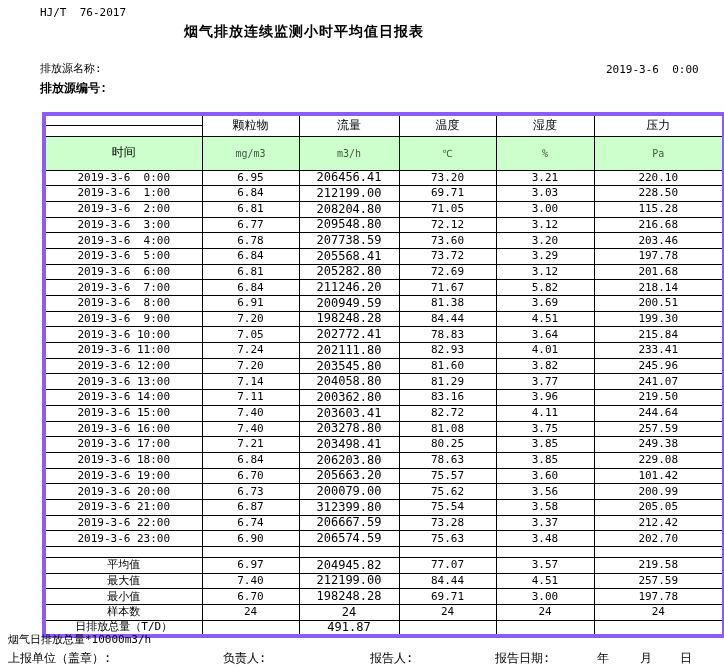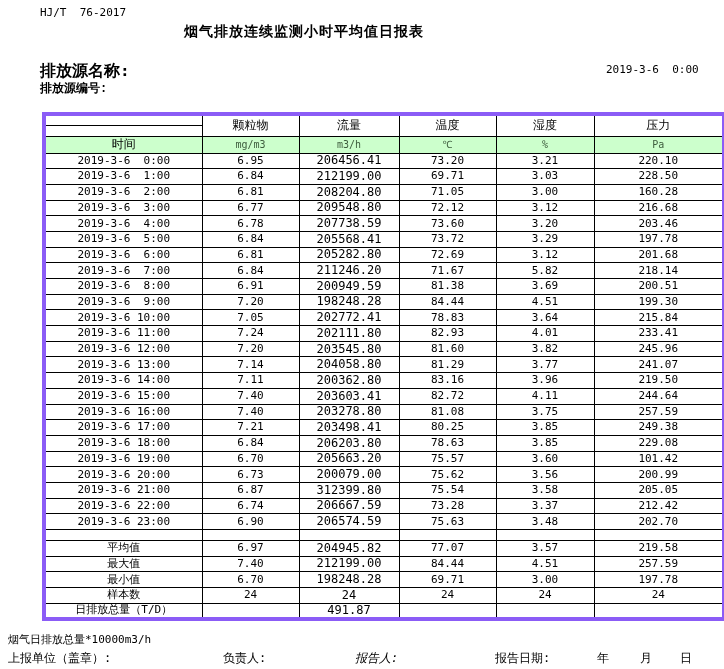--- a/index.html
+++ b/index.html
@@ -3,48 +3,48 @@
 <meta charset="utf-8">
 <style>
   html,body { margin:0; padding:0; }
   body {
     width:724px; height:669px; position:relative; background:#ffffff;
     font-family:"DejaVu Sans Mono","Liberation Mono",monospace; color:#000;
     overflow:hidden;
   }
   .std        { position:absolute; left:40px;  top:6px;  font-size:11px; font-weight:normal; white-space:pre; }
   .title      { position:absolute; left:0;     top:23px; width:608px; text-align:center; font-size:14px; font-weight:bold; letter-spacing:1px; }
-  .src-name   { position:absolute; left:40px;  top:61px; font-size:16px; font-weight:bold; }
+  .src-name   { position:absolute; left:40px;  top:61px; font-size:11px; font-weight:normal; }
   .src-id     { position:absolute; left:40px;  top:80px; font-size:12px; font-weight:bold;font-family:Liberation Mono, monospace; }
   .datetime   { position:absolute; left:606px; top:63px; font-size:11px; white-space:pre; }
 
   table.report-table {
     position:absolute; left:42px; top:112px; width:680px;
     border-collapse:collapse; table-layout:fixed; border:4px solid #8b5cf6;
   }
   .report-table td {
     border:1px solid #000; padding:0; margin:0;
     text-align:center; vertical-align:middle;
     font-size:11px; line-height:1.1; overflow:hidden; white-space:nowrap;
   }
   tr.hdr-sub       { height:11px; }
   tr.hdr-sub td.col-label { font-size:12px; }
-  tr.unit-row      { height:17px; }
+  tr.unit-row      { height:34px; }
   tr.unit-row td   { background:#ccffcc; font-size:10px; color:#3d5c3d; }
   tr.unit-row td.time-hd { font-size:12px; color:#000; }
   #data-rows tr, #summary-rows tr { height:15.7px; }
   tr.empty-row     { height:11px; }
   .report-table td.flow { font-size:12px; }
   .report-table td.c0   { white-space:pre; }
 
   .note        { position:absolute; left:8px;   top:632px; font-size:11px; }
   .sign        { position:absolute; top:650px;  font-size:12px; }
   .sign-unit   { left:8px; }
   .sign-resp   { left:223px; }
-  .sign-report { left:355px;font-style:italic; }
+  .sign-report { left:370px; }
   .sign-date   { left:495px; }
   .sign-year   { left:597px; }
   .sign-month  { left:640px; }
   .sign-day    { left:680px; }
 </style>
 </head>
 <body>
 
 <div class="std">HJ/T  76-2017</div>
 <div class="title">烟气排放连续监测小时平均值日报表</div>
@@ -98,21 +98,21 @@
         <td>69.71</td>
         <td>3.03</td>
         <td>228.50</td>
       </tr>
       <tr>
         <td class="c0">2019-3-6  2:00</td>
         <td>6.81</td>
         <td class="flow">208204.80</td>
         <td>71.05</td>
         <td>3.00</td>
-        <td>160.28</td>
+        <td>115.28</td>
       </tr>
       <tr>
         <td class="c0">2019-3-6  3:00</td>
         <td>6.77</td>
         <td class="flow">209548.80</td>
         <td>72.12</td>
         <td>3.12</td>
         <td>216.68</td>
       </tr>
       <tr>

